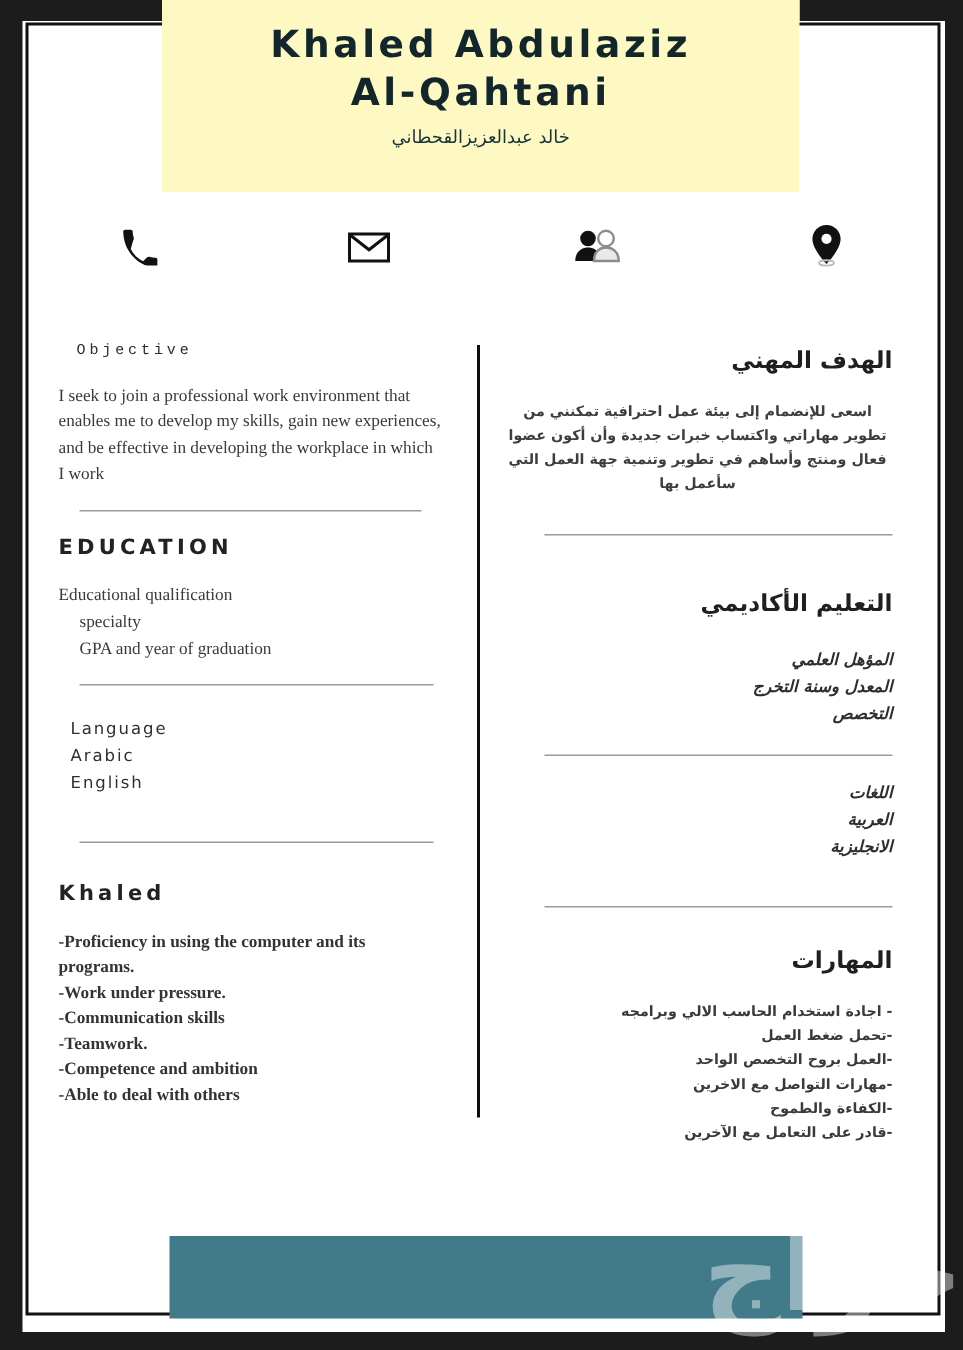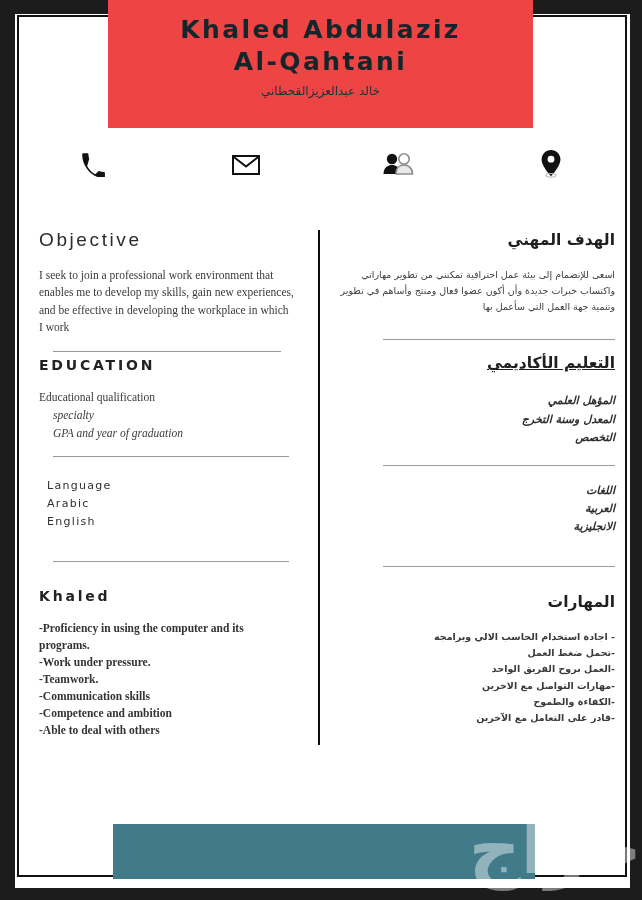--- a/index.html
+++ b/index.html
@@ -31,21 +31,21 @@
     background: #ffffff;
     border: 2px solid #111111;
     box-sizing: border-box;
   }
 
   
   .header-banner {
     position: absolute;
     left: 108px; top: 0px;
     width: 425px; height: 128px;
-    background: #ef4444;
+    background: #fef9c3;
     z-index: 6;
     text-align: center;
   }
   .name-en {
     margin: 14px 0 0 0;
     font-family: "DejaVu Sans", sans-serif;
     font-weight: bold;
     font-size: 25px;
     letter-spacing: 2.4px;
     color: #12262b;
@@ -77,38 +77,38 @@
   .icon-cell svg { display: block; }
 
   
   .columns {
     position: absolute;
     left: 17px; top: 215px;
     width: 610px;
     display: flex;
   }
   .col-left  { width: 300px; padding: 0 22px 0 22px; box-sizing: border-box; }
-  .col-right { width: 310px; padding: 0 12px 0 18px; box-sizing: border-box; direction: rtl; }
+  .col-right { width: 310px; padding: 0 32px 0 18px; box-sizing: border-box; direction: rtl; }
 
   
   .divider {
     position: absolute;
     left: 318px; top: 230px;
     width: 2px; height: 515px;
     background: #0d0d0d;
     z-index: 3;
   }
 
   
   .h-objective {
-    font-family: Liberation Sans, sans-serif;
-    font-size: 19px;
+    font-family: Liberation Mono, monospace;
+    font-size: 10px;
     letter-spacing: 2.6px;
     color: #2b2b2b;
-    margin: 14px 0 0 0;
+    margin: 14px 0 0 12px;
     font-weight: normal;
   }
   .h-education, .h-skills {
     font-family: "DejaVu Sans", sans-serif;
     font-size: 14px;
     font-weight: bold;
     letter-spacing: 2.8px;
     color: #222222;
     margin: 0;
   }
@@ -119,21 +119,21 @@
     color: #3a3a3a;
     margin: 16px 0 0 0;
   }
   .edu-block {
     font-family: "Liberation Serif", serif;
     font-size: 11.5px;
     line-height: 1.55;
     color: #3a3a3a;
     margin: 16px 0 0 0;
   }
-  .edu-block .ln2, .edu-block .ln3 { padding-left: 14px; font-style: italic; }
+  .edu-block .ln2, .edu-block .ln3 { padding-left: 14px; }
   .lang-block {
     font-family: "DejaVu Sans", sans-serif;
     font-size: 11px;
     letter-spacing: 1.3px;
     line-height: 1.62;
     color: #2f2f2f;
     margin: 0;
     padding-left: 8px;
   }
   .skill-list {
@@ -158,24 +158,24 @@
     font-size: 15.5px;
     font-weight: bold;
     letter-spacing: 1.5px;
     color: #1f1f1f;
     margin: 16px 0 0 0;
     text-align: right;
   }
   .body-ar {
     font-family: "DejaVu Sans", sans-serif;
     font-size: 9.5px;
-    font-weight: normal;
+    font-weight: bold;
     line-height: 1.7;
     color: #3d3d3d;
-    text-align: right;
+    text-align: center;
     margin: 18px 0 0 0;
   }
   .edu-ar {
     font-family: "DejaVu Sans", sans-serif;
     font-size: 11px;
     font-weight: bold;
     line-height: 1.66;
     color: #2e2e2e;
     text-align: right;
     margin: 20px 0 0 0;
@@ -288,72 +288,72 @@
   <div class="divider"></div>
 
   <div class="columns">
 
     <div class="col-left">
 
       <div class="h-objective">Objective</div>
       <p class="body-en">I seek to join a professional work environment that enables me to develop my skills, gain new experiences, and be effective in developing the workplace in which I work</p>
       <div class="rule"></div>
 
-      <div class="h-education" style="margin-top:5px;">EDUCATION</div>
+      <div class="h-education" style="margin-top:16px;">EDUCATION</div>
       <div class="edu-block">
         <div class="ln1">Educational qualification</div>
         <div class="ln2">specialty</div>
         <div class="ln3">GPA and year of graduation</div>
       </div>
       <div class="rule wide"></div>
 
       <div class="lang-block" style="margin-top:20px;">
         <div>Language</div>
         <div>Arabic</div>
         <div>English</div>
       </div>
       <div class="rule wide" style="margin-top:30px;"></div>
 
       <div class="h-skills" style="margin-top:26px;">Khaled</div>
       <div class="skill-list">
         <div>-Proficiency in using the computer and its programs.</div>
         <div>-Work under pressure.</div>
+        <div>-Communication skills</div>
         <div>-Teamwork.</div>
-        <div>-Communication skills</div>
         <div>-Competence and ambition</div>
         <div>-Able to deal with others</div>
       </div>
     </div>
 
     <div class="col-right">
 
       <div class="h-ar">الهدف المهني</div>
       <p class="body-ar">اسعى للإنضمام إلى بيئة عمل احترافية تمكنني من تطوير مهاراتي واكتساب خبرات جديدة وأن أكون عضوا فعال ومنتج وأساهم في تطوير وتنمية جهة العمل التي سأعمل بها</p>
       <div class="rule-ar" style="margin-top:24px;"></div>
 
-      <div class="h-ar" style="margin-top:14px;text-decoration:underline;">التعليم الأكاديمي</div>
+      <div class="h-ar" style="margin-top:36px;">التعليم الأكاديمي</div>
       <div class="edu-ar">
         <div>المؤهل العلمي</div>
         <div>المعدل وسنة التخرج</div>
         <div>التخصص</div>
       </div>
       <div class="rule-ar" style="margin-top:18px;"></div>
 
       <div class="lang-ar" style="margin-top:16px;">
         <div>اللغات</div>
         <div>العربية</div>
         <div>الانجليزية</div>
       </div>
       <div class="rule-ar" style="margin-top:30px;"></div>
 
       <div class="h-ar" style="margin-top:26px;">المهارات</div>
       <div class="skills-ar">
         <div>- اجادة استخدام الحاسب الالي وبرامجه</div>
         <div>-تحمل ضغط العمل</div>
-        <div>-العمل بروح الفريق الواحد</div>
+        <div>-العمل بروح التخصص الواحد</div>
         <div>-مهارات التواصل مع الاخرين</div>
         <div>-الكفاءة والطموح</div>
         <div>-قادر على التعامل مع الآخرين</div>
       </div>
     </div>
   </div>
 
   <div class="footer-banner"></div>
 
   <div class="watermark">

